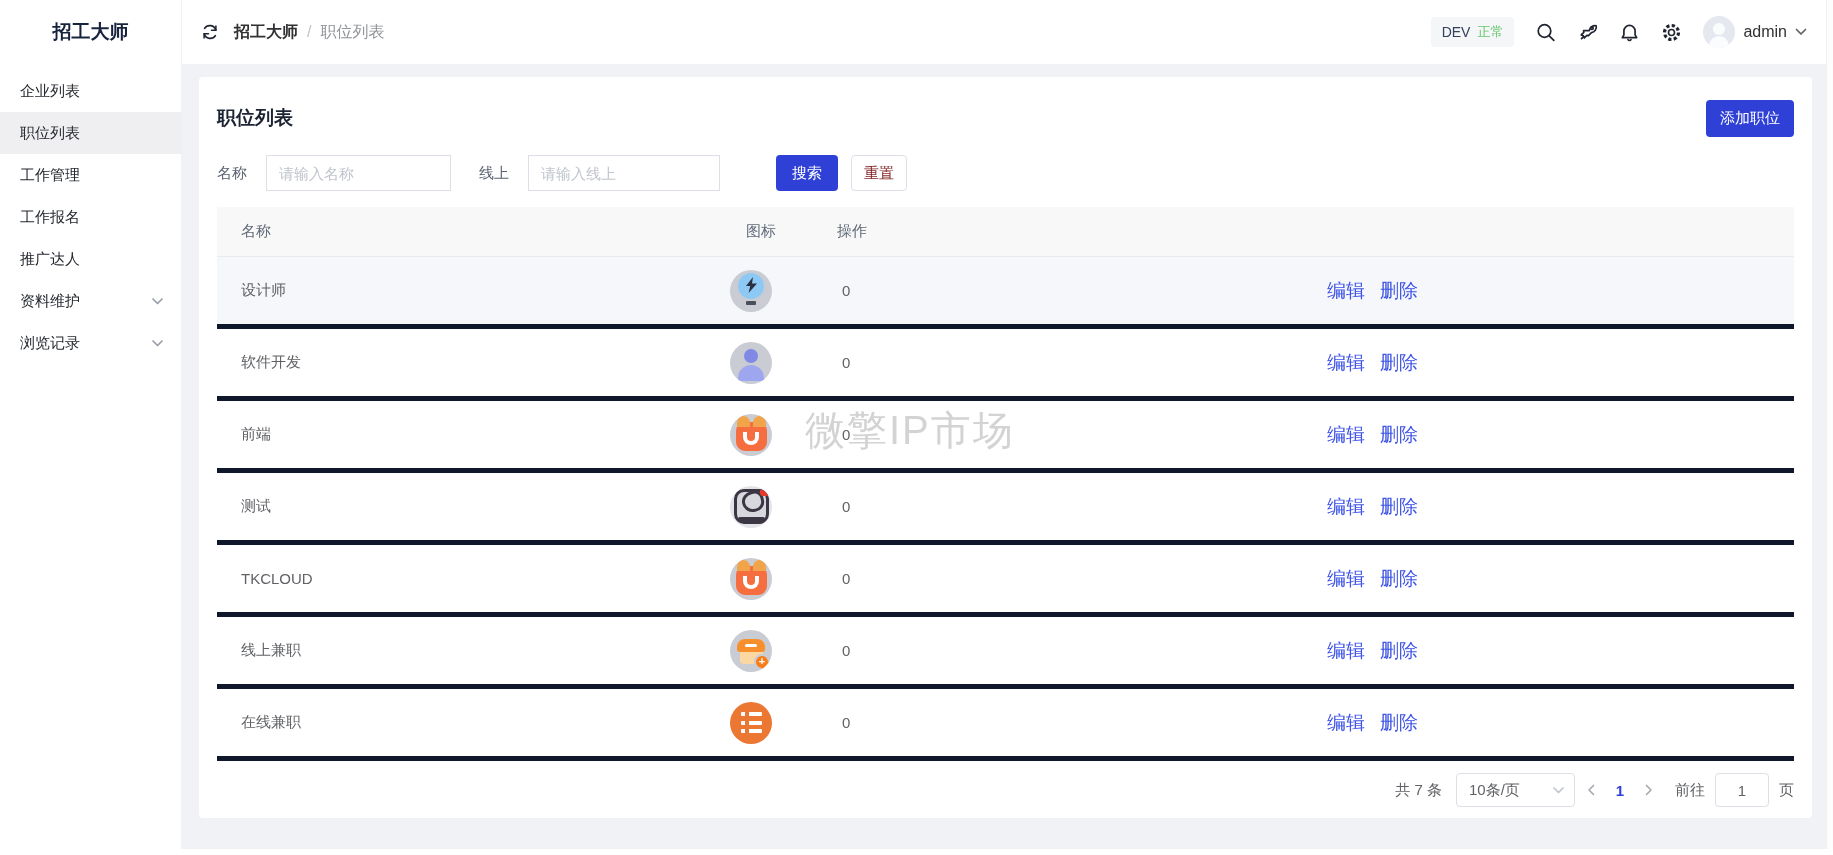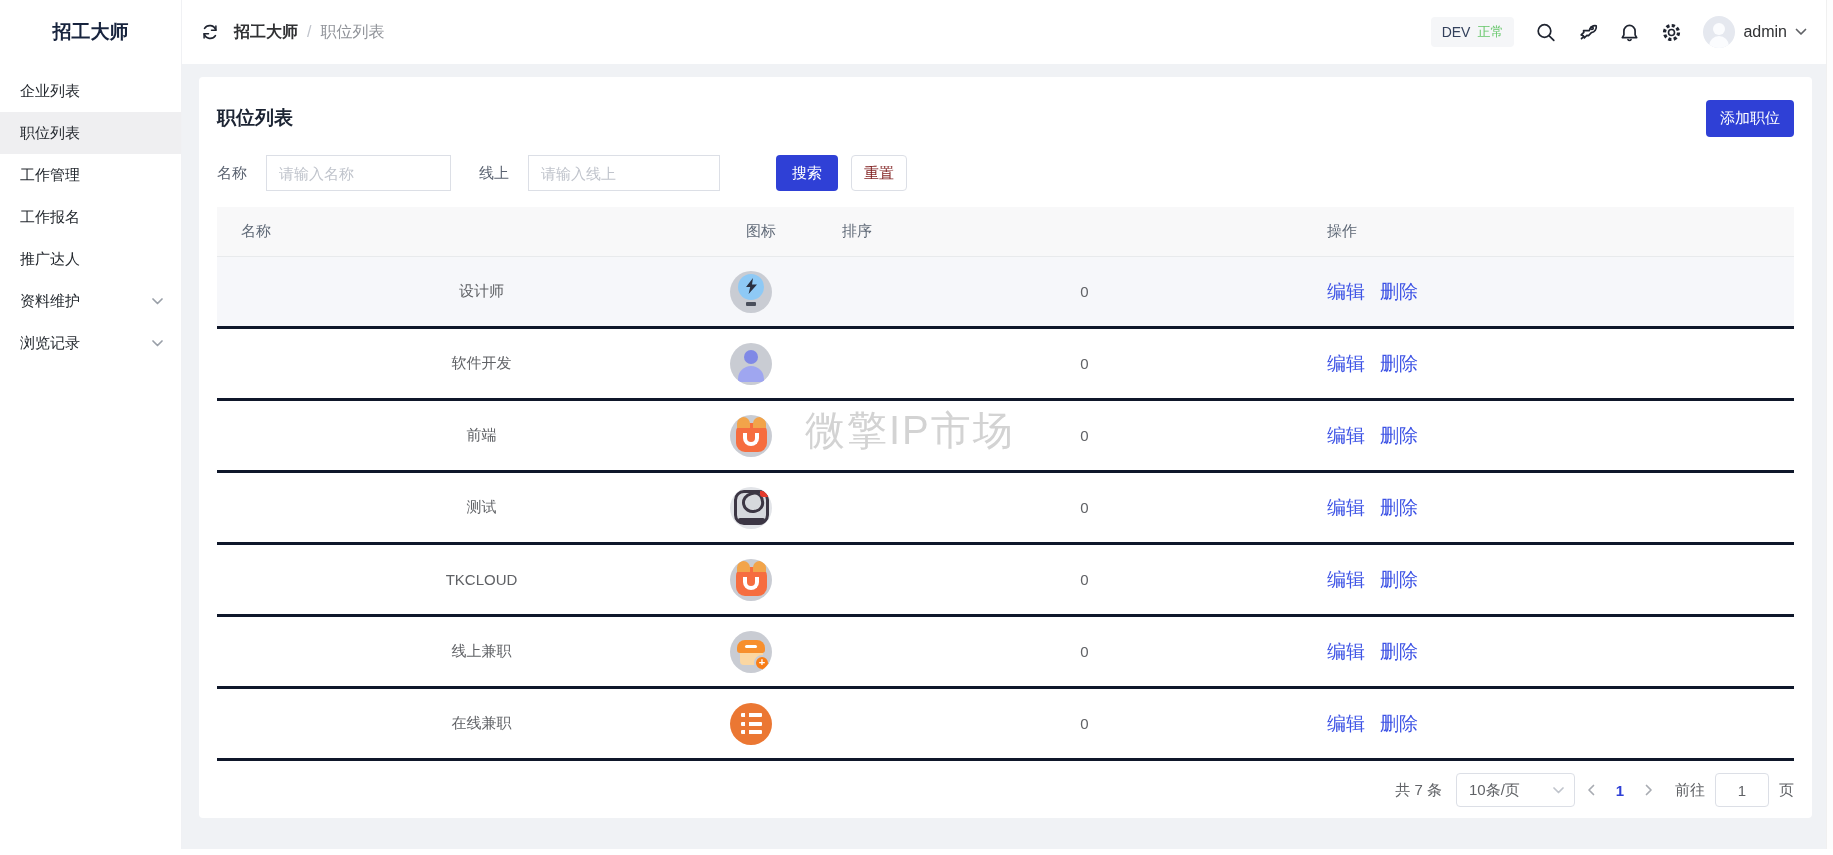--- a/index.html
+++ b/index.html
@@ -65,22 +65,22 @@
   .f-label { color:#5a6270; font-size:15px; }
   .f-input { height:36px; border:1px solid #dcdfe6; border-radius:0; padding:0 12px;
              font-size:15px; color:#303133; font-family:inherit; outline:none;margin-left:8px; }
   .f-input::placeholder { color:#c0c4cc; }
   .f-input.w1 { width:185px; } .f-input.w2 { width:192px; }
 
   
   .table { margin-top:16px; }
   .t-head { display:flex; height:50px; align-items:center; background:#f8f8f9;
             border-bottom:1px solid #e8eaec; color:#5f6977; font-size:15px; }
-  .trow { display:flex; height:72px; align-items:center; border-bottom:3px solid #0f172a;
-          color:#606266; font-size:15px; background:#fff;text-align:center; }
+  .trow { display:flex; height:72px; align-items:center; border-bottom:5px solid #0f172a;
+          color:#606266; font-size:15px; background:#fff; }
   .trow.hover { background:#f6f7fa; }
   .td,.th { flex-shrink:0; }
   .c-name { width:505px; padding-left:24px; }
   .c-icon { width:115px; padding-left:24px; }
   .c-icon.cell { padding-left:8px; }
   .c-sort { flex:1; padding-left:5px; }
   .c-actions { width:467px; display:flex; gap:15px; }
   .c-actions.th-cell { display:block; }
   .action-link { color:var(--link); cursor:pointer; text-decoration:none; font-size:19px; }
 
@@ -255,21 +255,20 @@
             <input class="f-input w2" placeholder="请输入线上" style="">
           </div>
           <button class="btn primary btn-search">搜索</button>
           <button class="btn btn-plain">重置</button>
         </div>
 
         <div class="table">
           <div class="t-head">
             <div class="th c-name">名称</div>
             <div class="th c-icon">图标</div>
-            <div class="th c-sort">排序</div>
             <div class="th c-actions th-cell">操作</div>
           </div>
           <div id="t-body">
               <div class="trow hover">
                 <div class="td c-name">设计师</div>
                 <div class="td c-icon cell">
                   <div class="cicon">
                     <div class="bulb">
                       <svg width="13" height="17" viewBox="0 0 13 17">
                         <polygon points="8,0 1,9 5.2,9 3.6,16 12,6.4 7,6.4" fill="#2b3040"></polygon>

